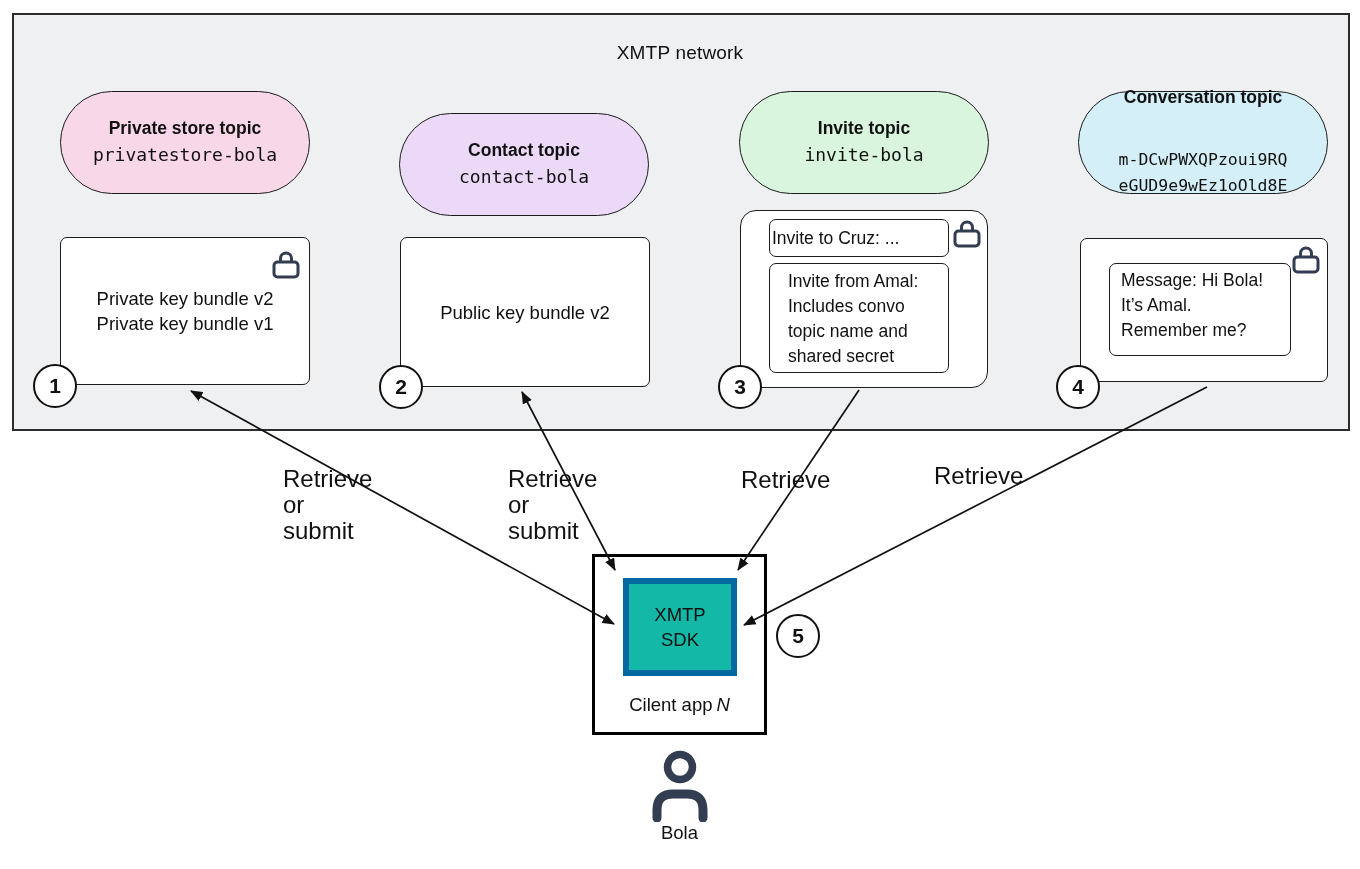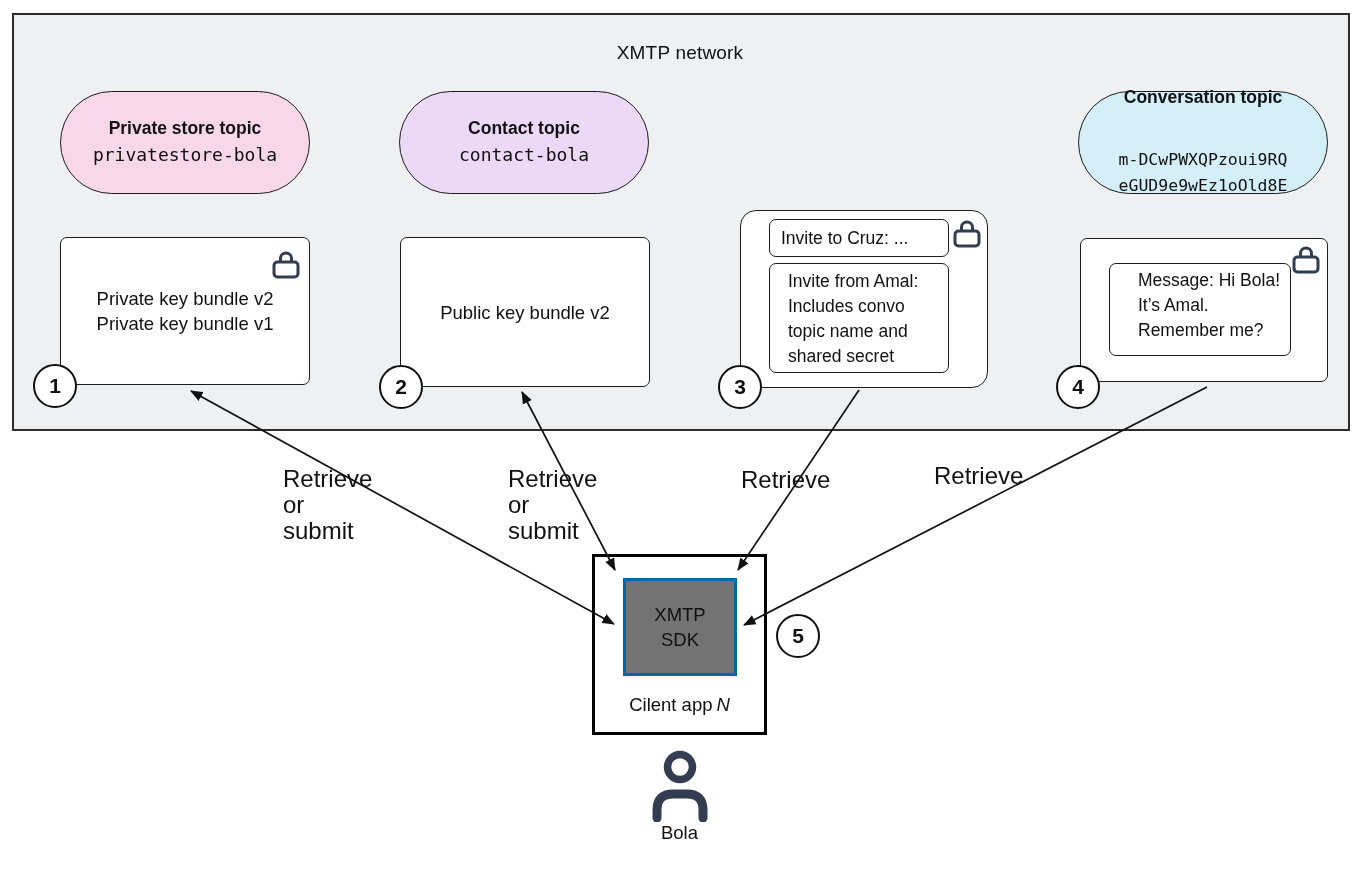--- a/index.html
+++ b/index.html
@@ -18,42 +18,42 @@
   }
   
   .pill{
     position:absolute;top:91px;width:250px;height:103px;box-sizing:border-box;
     border:1.5px solid #1c1c1c;border-radius:52px;z-index:2;
     display:flex;flex-direction:column;align-items:center;justify-content:center;gap:3px;
   }
   .pill-title{font-weight:700;font-size:17.5px;}
   .pill-code{font-family:"DejaVu Sans Mono",monospace;font-size:18px;line-height:25px;text-align:center;}
   .pill-code.small{font-size:16.5px;line-height:26px;margin-top:36px;}
-  #pill-1{left:60px;}  #pill-2{left:399px;}  #pill-3{left:739px;}  #pill-4{left:1078px;}
+  #pill-1{left:60px;}  #pill-2{left:399px;margin-top:22px;}  #pill-3{left:739px;}  #pill-4{left:1078px;}
   
   .box{
     position:absolute;background:#fff;border:1.5px solid #1c1c1c;border-radius:7px;
     box-sizing:border-box;z-index:2;
   }
   #box-1{left:60px;top:237px;width:250px;height:148px;}
   #box-2{left:400px;top:237px;width:250px;height:150px;}
   #box-3{left:740px;top:210px;width:248px;height:178px;border-radius:16px;}
   #box-4{left:1080px;top:238px;width:248px;height:144px;}
   .bundle-lines{
     position:absolute;left:0;right:0;top:50%;transform:translateY(-50%);
     text-align:center;font-size:18.5px;line-height:25px;
   }
   .note{
     position:absolute;background:#fff;border:1.5px solid #1c1c1c;border-radius:7px;
     box-sizing:border-box;font-size:17.5px;line-height:25px;
   }
-  #note-cruz{left:28px;top:8px;width:180px;height:38px;display:flex;align-items:center;padding-left:11px;}
+  #note-cruz{left:28px;top:8px;width:180px;height:38px;display:flex;align-items:center;padding-left:2px;}
   #note-amal{left:28px;top:52px;width:180px;height:110px;padding:5px 0 0 18px;}
   #note-amal .wrapbox{display:block;width:152px;}
-  #note-msg{left:28px;top:24px;width:182px;height:93px;padding:4px 0 0 28px;}
+  #note-msg{left:28px;top:24px;width:182px;height:93px;padding:4px 0 0 11px;}
   #note-msg .wrapbox{display:block;width:147px;}
   .lock{position:absolute;width:30px;height:30px;}
   #lock-1{right:8px;top:11px;}
   #lock-3{right:5px;top:7px;}
   #lock-4{right:6px;top:5px;}
   
   .num{
     position:absolute;width:44px;height:44px;box-sizing:border-box;border-radius:50%;
     background:#fff;border:2.5px solid #101010;display:flex;align-items:center;justify-content:center;
     font-weight:700;font-size:21px;z-index:5;
@@ -63,21 +63,21 @@
   #num-3{left:718px;top:365px;}
   #num-4{left:1056px;top:365px;}
   #num-5{left:776px;top:614px;}
   
   .client-outer{
     position:absolute;left:592px;top:554px;width:175px;height:181px;box-sizing:border-box;
     background:#fff;border:3px solid #000;z-index:2;
   }
   .sdk-box{
     position:absolute;left:623px;top:578px;width:114px;height:98px;box-sizing:border-box;
-    background:#737373;border:3px solid #0369a1;z-index:3;
+    background:#14b8a6;border:6px solid #0369a1;z-index:3;
     display:flex;flex-direction:column;align-items:center;justify-content:center;
     font-size:18.5px;line-height:25px;text-align:center;
   }
   .client-label{
     position:absolute;left:592px;width:175px;top:694px;text-align:center;font-size:18.5px;z-index:3;
   }
   .client-label .var{font-style:italic;margin-left:4px;}
   
   .alabel{position:absolute;font-size:24px;line-height:26px;z-index:4;margin-left:31px;}
   #alabel-1{left:252px;top:466px;width:96px;}
@@ -98,20 +98,24 @@
   <div class="network"></div>
   <div class="net-title">XMTP network</div>
 
   <div class="pill" id="pill-1" style="background: rgb(248, 215, 232);">
     <div class="pill-title">Private store topic</div>
     <div class="pill-code">privatestore-bola</div>
   </div>
   <div class="pill" id="pill-2" style="background: rgb(236, 217, 248);">
     <div class="pill-title">Contact topic</div>
     <div class="pill-code">contact-bola</div>
+  </div>
+  <div class="pill" id="pill-3" style="background: rgb(217, 245, 222);">
+    <div class="pill-title">Invite topic</div>
+    <div class="pill-code">invite-bola</div>
   </div>
   <div class="pill" id="pill-4" style="background: rgb(213, 239, 248);">
     <div class="pill-title">Conversation topic</div>
     <div class="pill-code small">
       <span>m-DCwPWXQPzoui9RQ</span><br>
       <span>eGUD9e9wEz1oOld8E</span>
     </div>
   </div>
 
   <div class="box" id="box-1">

